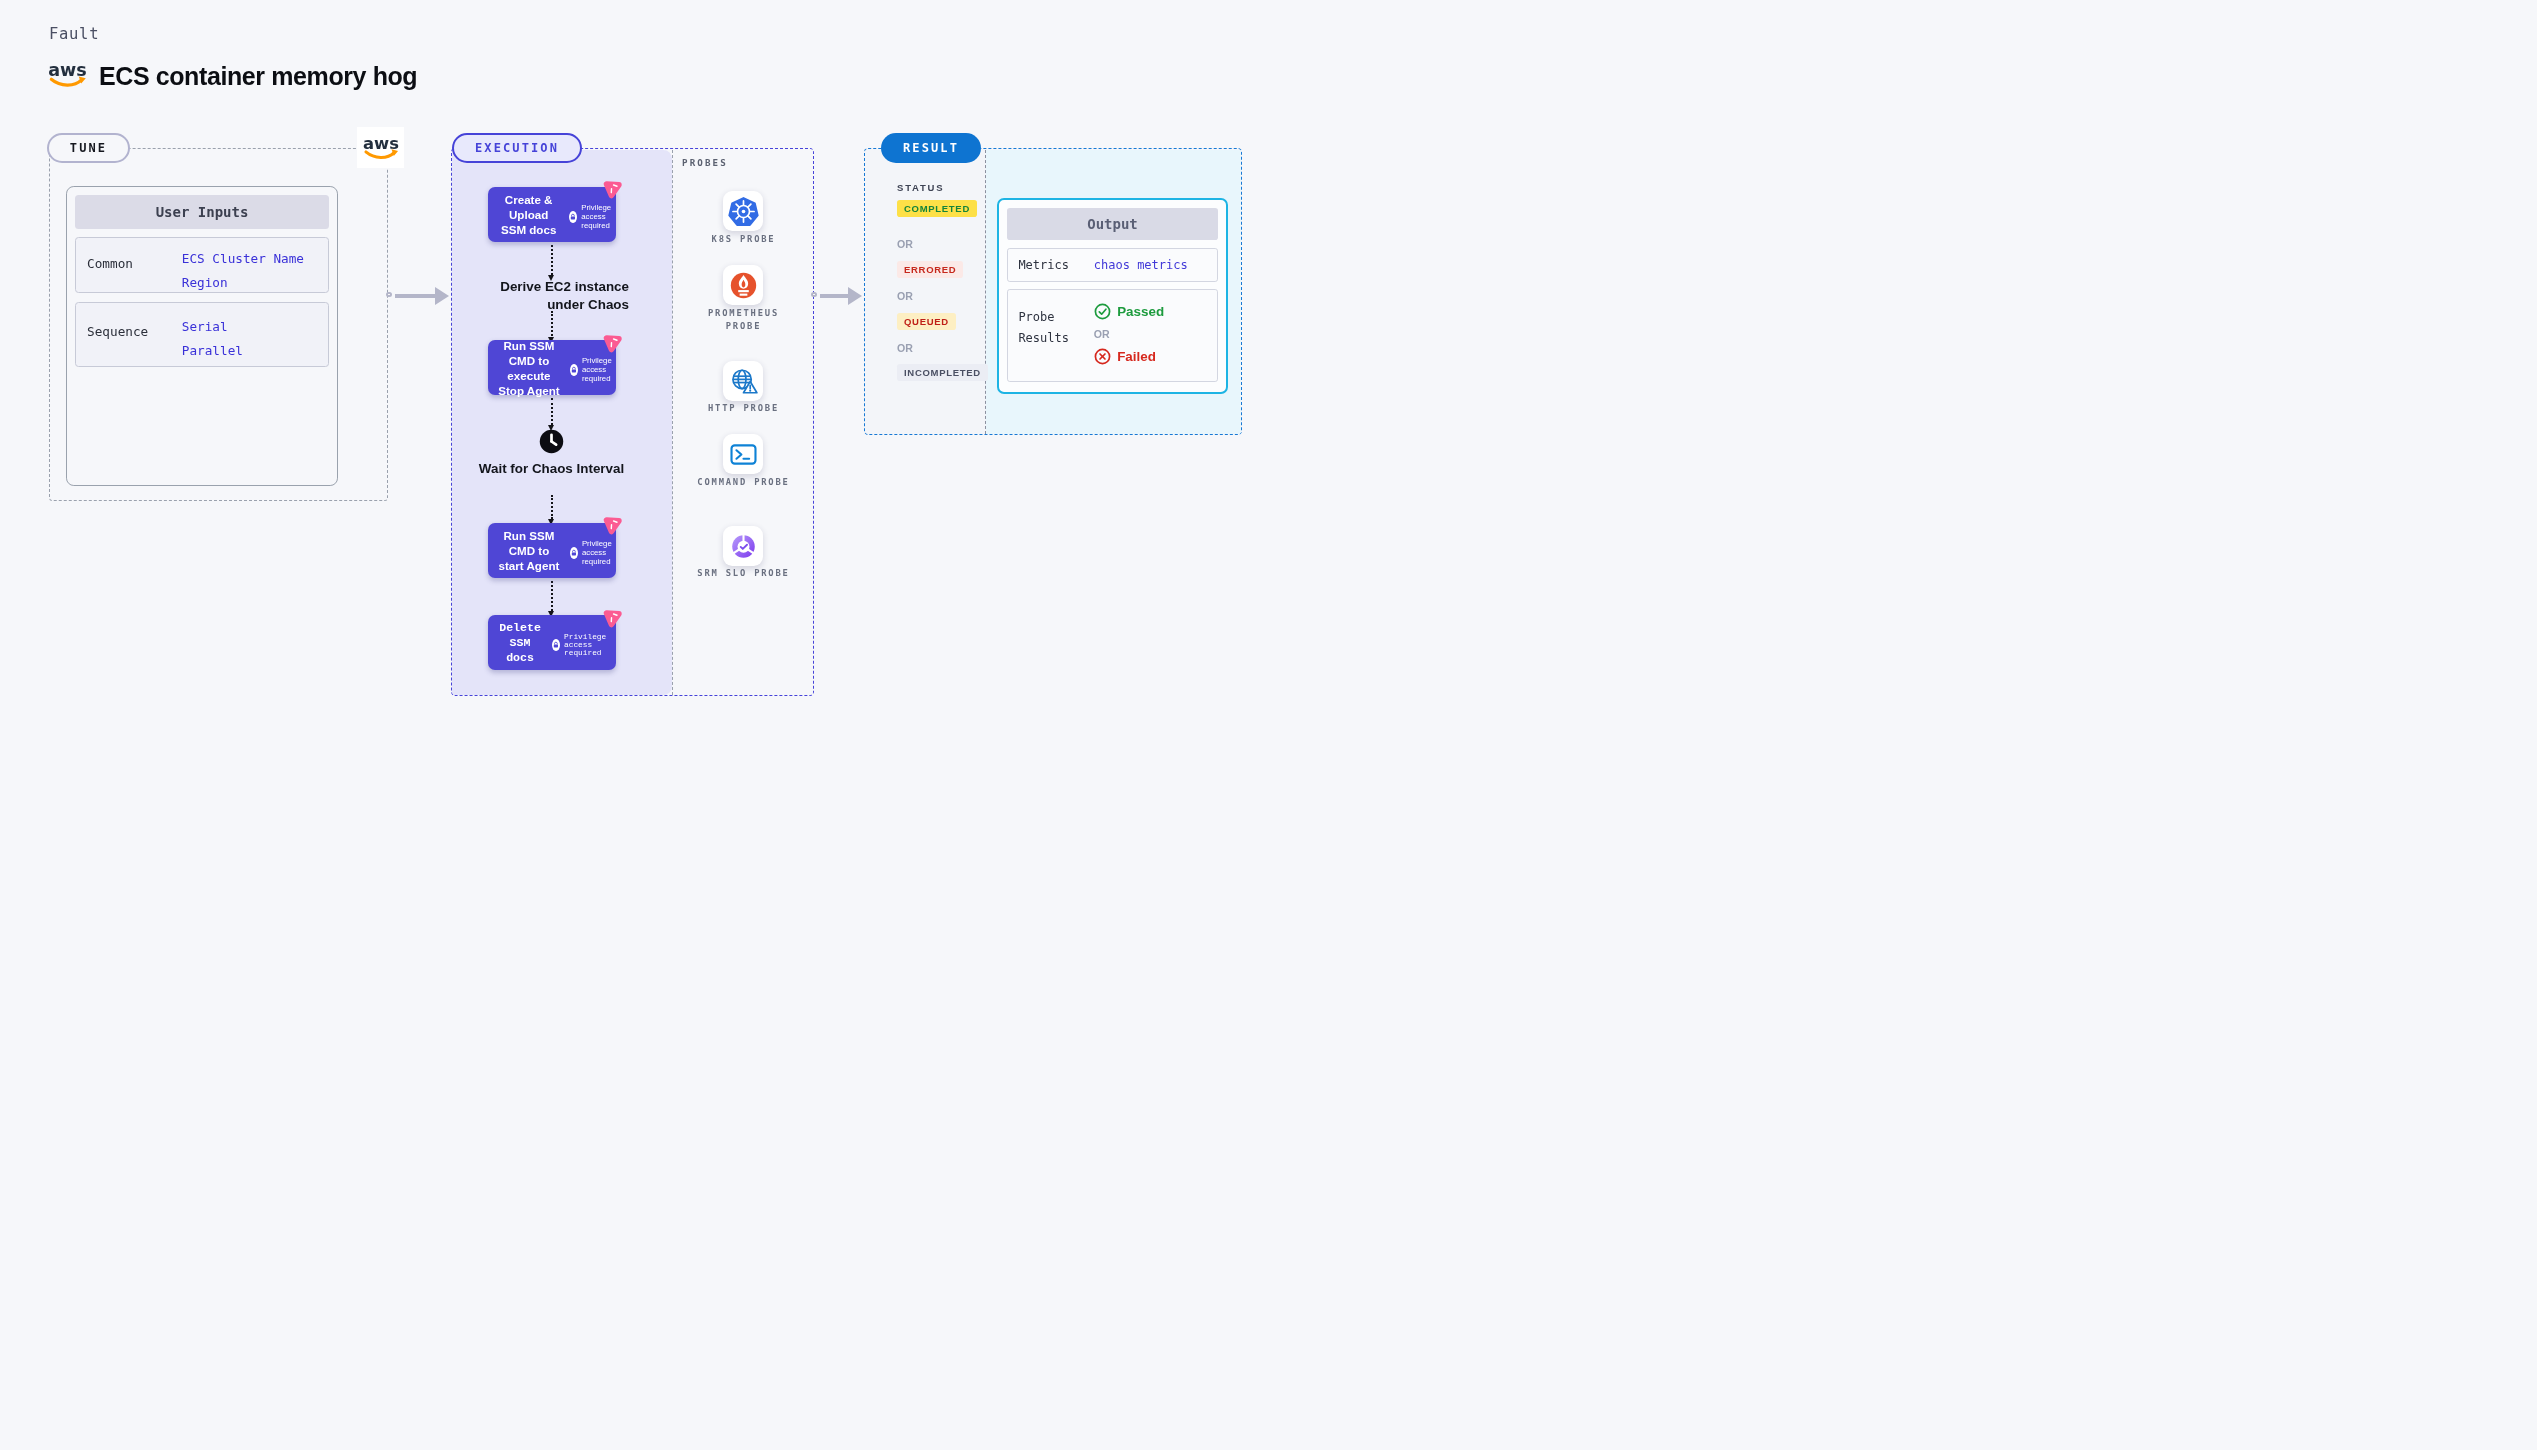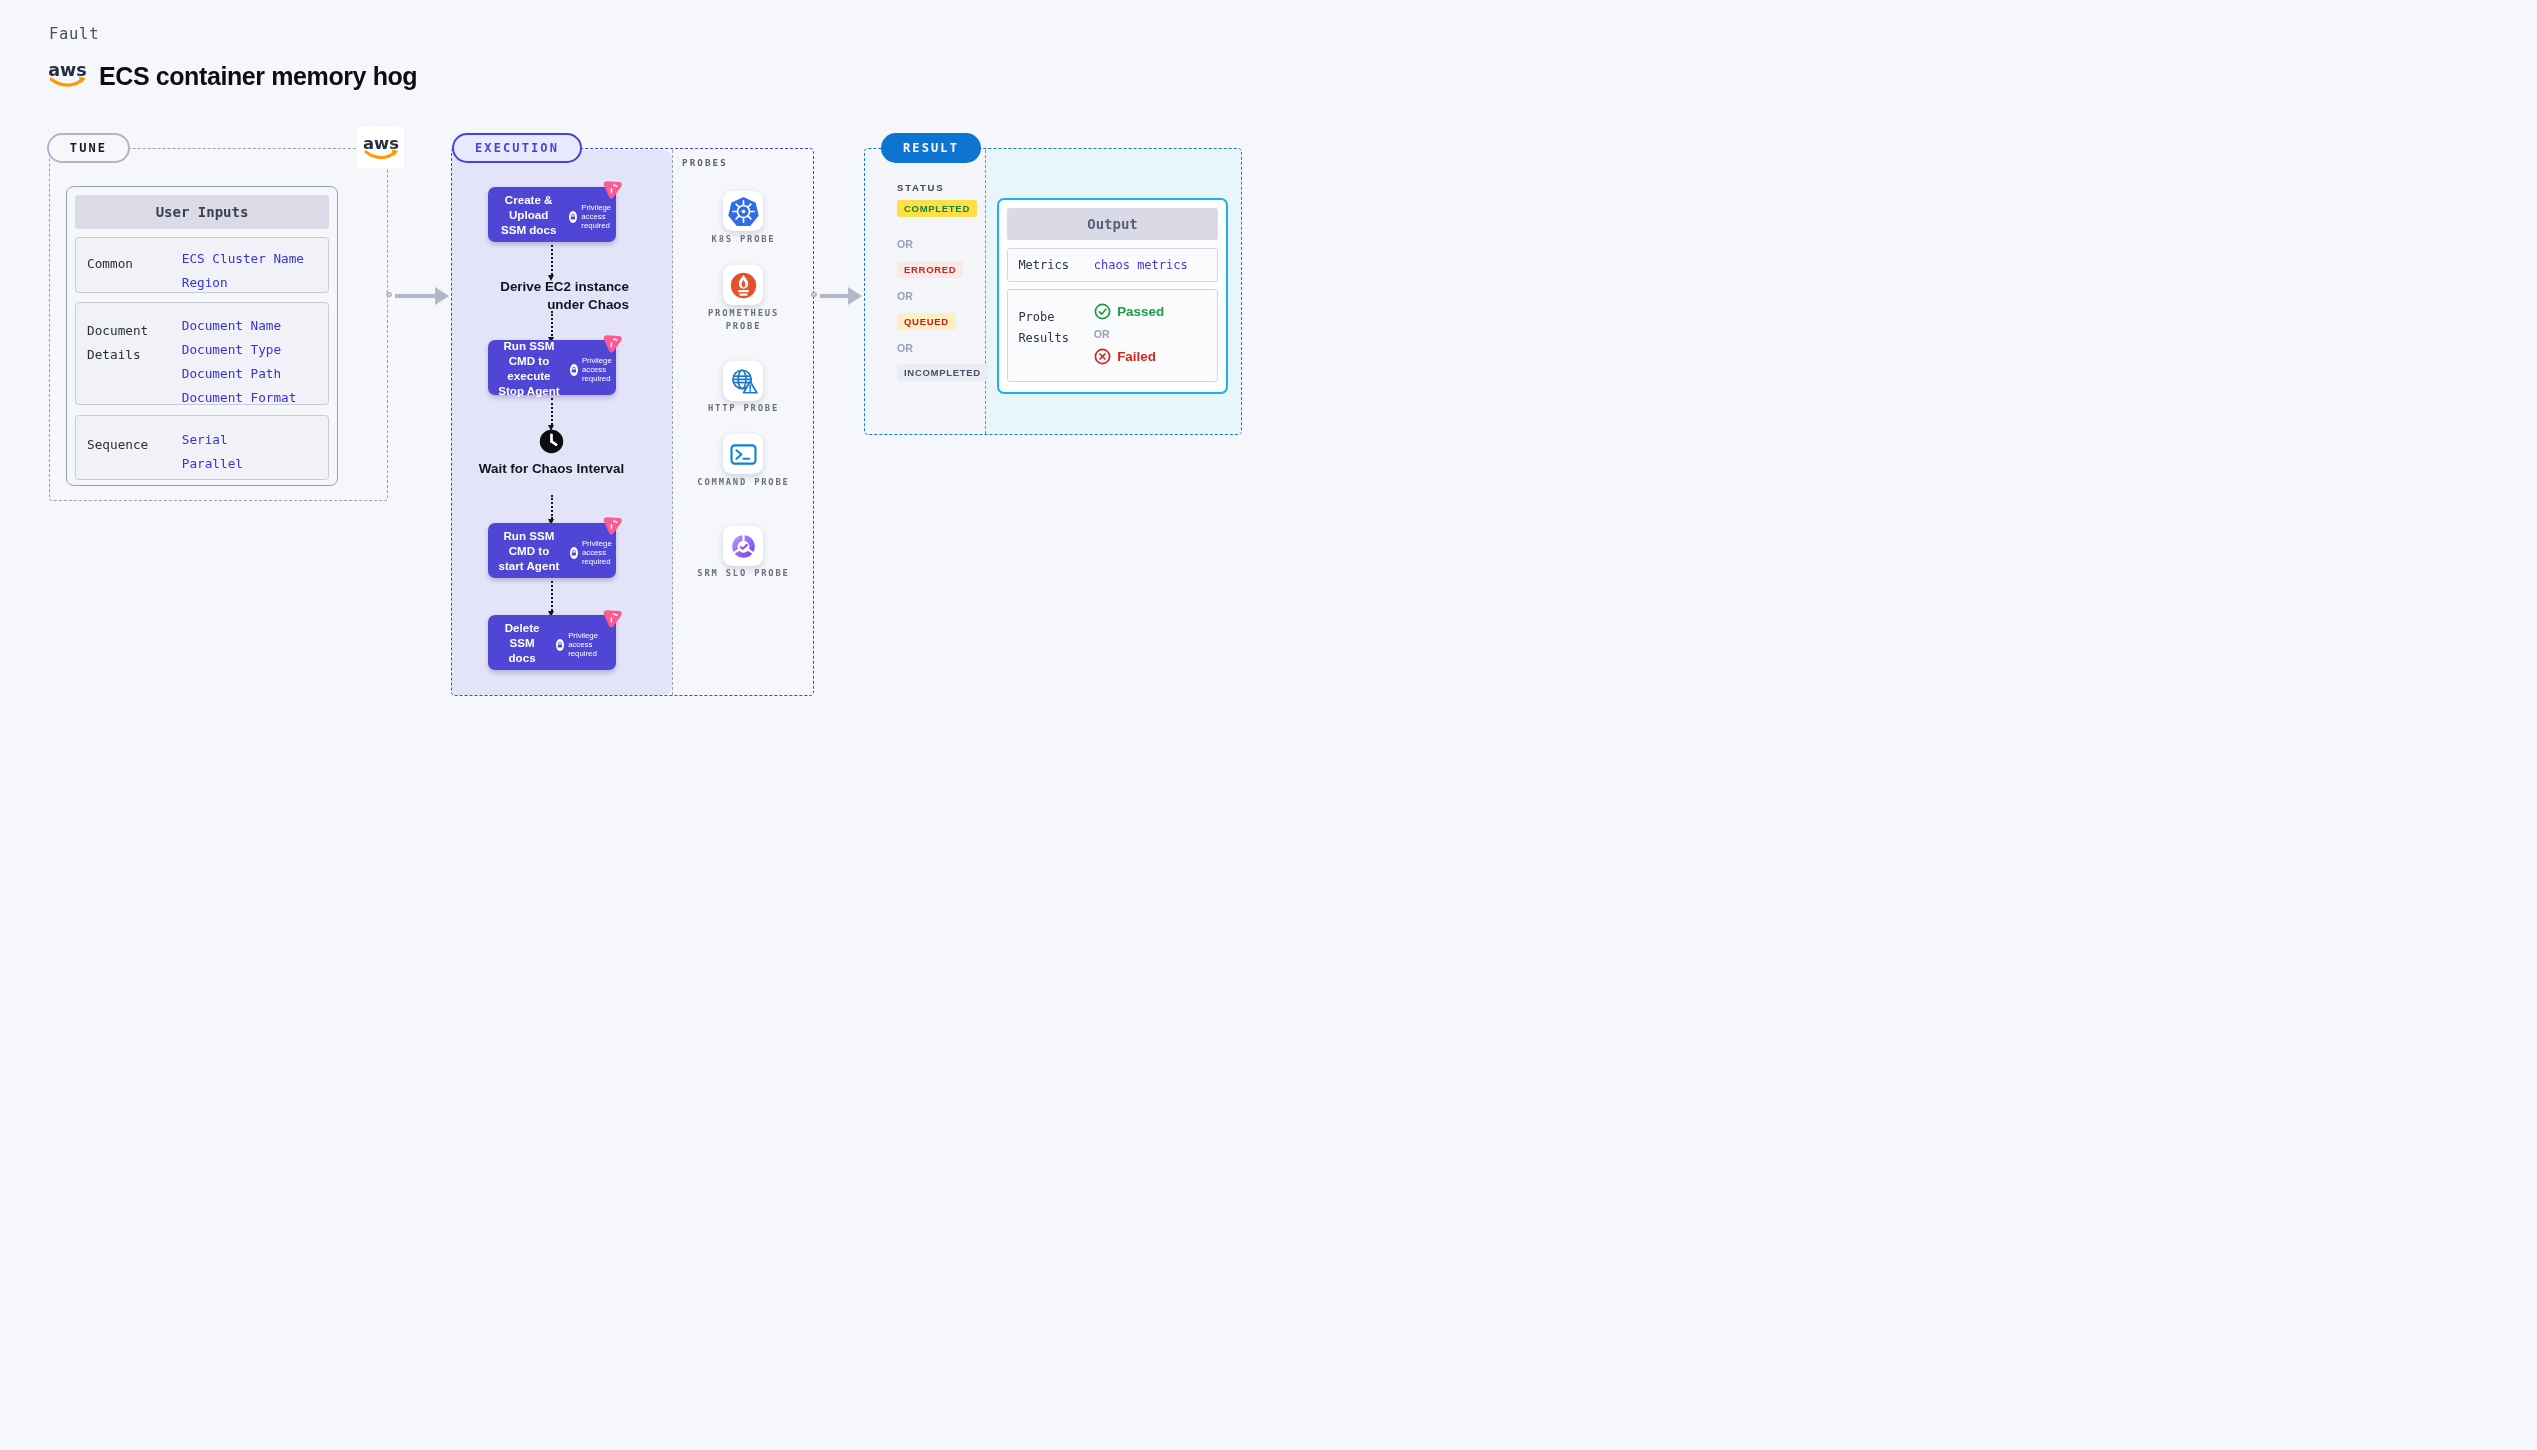--- a/index.html
+++ b/index.html
@@ -147,29 +147,20 @@
 
   <div class="ui-card">
     <div class="ui-header">User Inputs</div>
     <div class="ui-row row-common">
       <div class="lbl">Common</div>
       <div class="vals">
         <div>ECS Cluster Name</div>
         <div>Region</div>
       </div>
     </div>
-    <div class="ui-row row-doc">
-      <div class="lbl" style="width:106px; line-height:24px;">Document Details</div>
-      <div class="vals">
-        <div>Document Name</div>
-        <div>Document Type</div>
-        <div>Document Path</div>
-        <div>Document Format</div>
-      </div>
-    </div>
     <div class="ui-row row-seq">
       <div class="lbl">Sequence</div>
       <div class="vals">
         <div>Serial</div>
         <div>Parallel</div>
       </div>
     </div>
   </div>
 
   <div class="harrow harrow-left">
@@ -252,21 +243,21 @@
     </div>
   </div>
   <svg class="chaos-badge" style="left:601px; top:512px;" viewBox="0 0 34 34">
     <polygon points="9,10 26,14 13,27" fill="#fb5b92" stroke="#fb5b92" stroke-width="8" stroke-linejoin="round"></polygon>
     <line x1="18.5" y1="13" x2="23" y2="15.5" stroke="#fff" stroke-width="2" stroke-linecap="round"></line>
     <line x1="13.5" y1="23" x2="14.8" y2="17.5" stroke="#fff" stroke-width="2" stroke-linecap="round"></line>
   </svg>
 
   <div class="varrow" style="top:581px; height:30px;"></div>
 
-  <div class="step" style="top:615px;">
+  <div class="step" style="top:615px;font-family:Liberation Mono, monospace;">
     <div class="t">Delete SSM docs</div>
     <div class="note">
       <span class="lock-c">
         <svg viewBox="0 0 16 16" width="7.8" height="7.8">
             <path d="M5.2 7 V5.3 a2.8 2.8 0 0 1 5.6 0 V7" fill="none" stroke="#4f46d5" stroke-width="1.8"></path>
             <rect x="3.7" y="7" width="8.6" height="6.2" rx="1.4" fill="#4f46d5"></rect>
           </svg>
       </span>
       <span class="nt">Privilege access required</span>
     </div>

